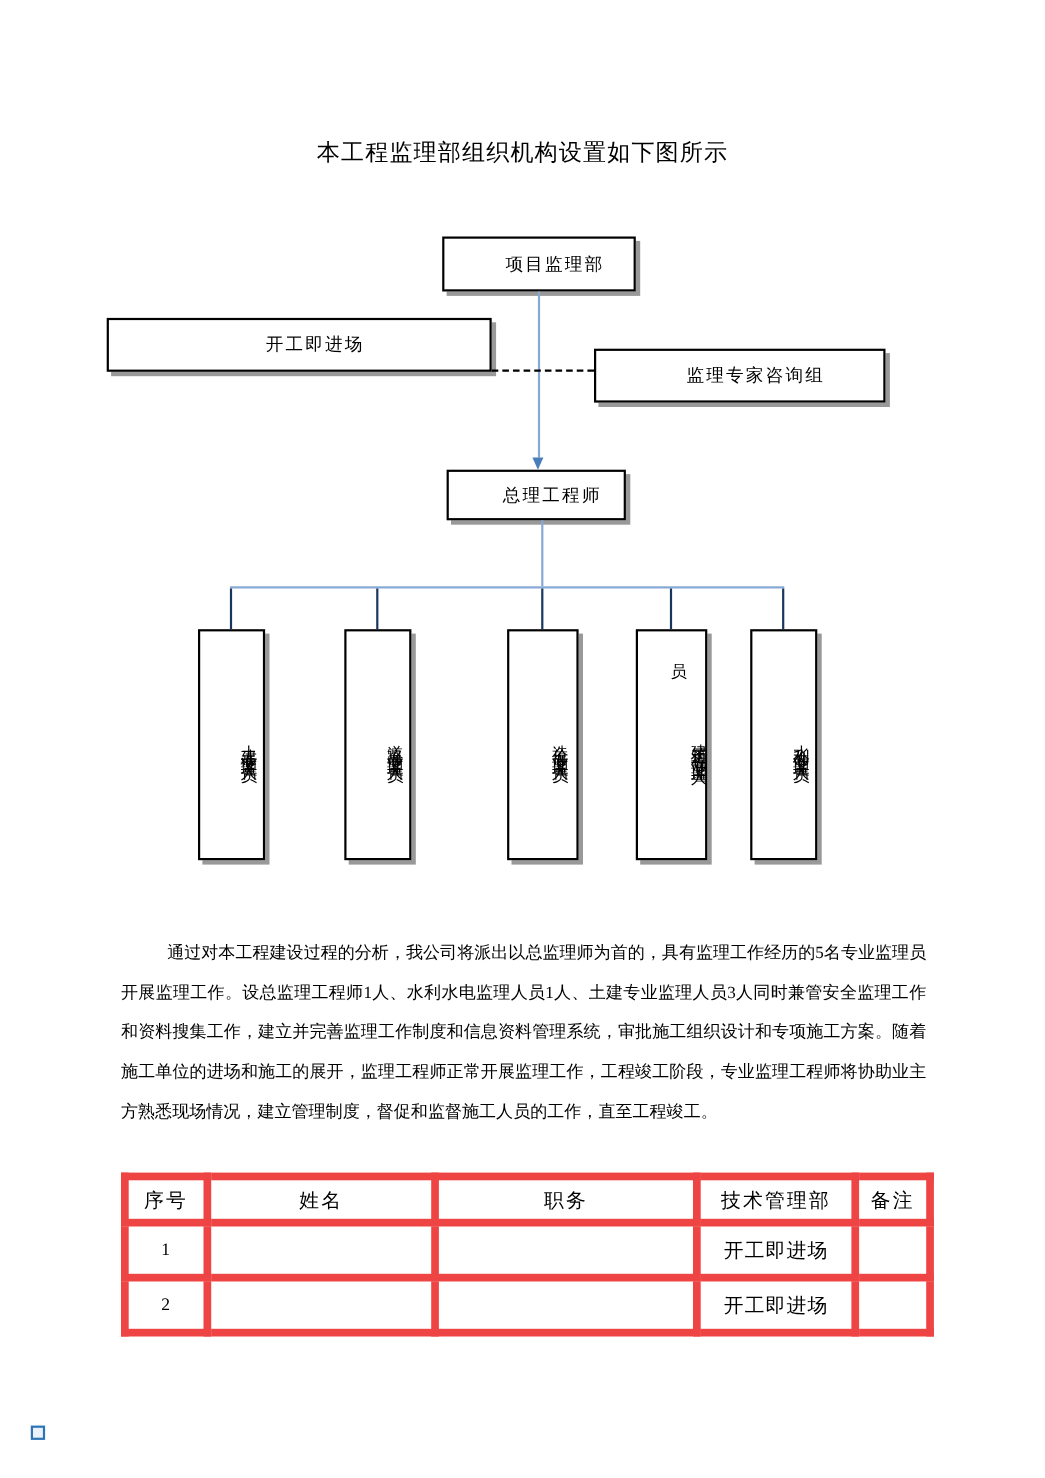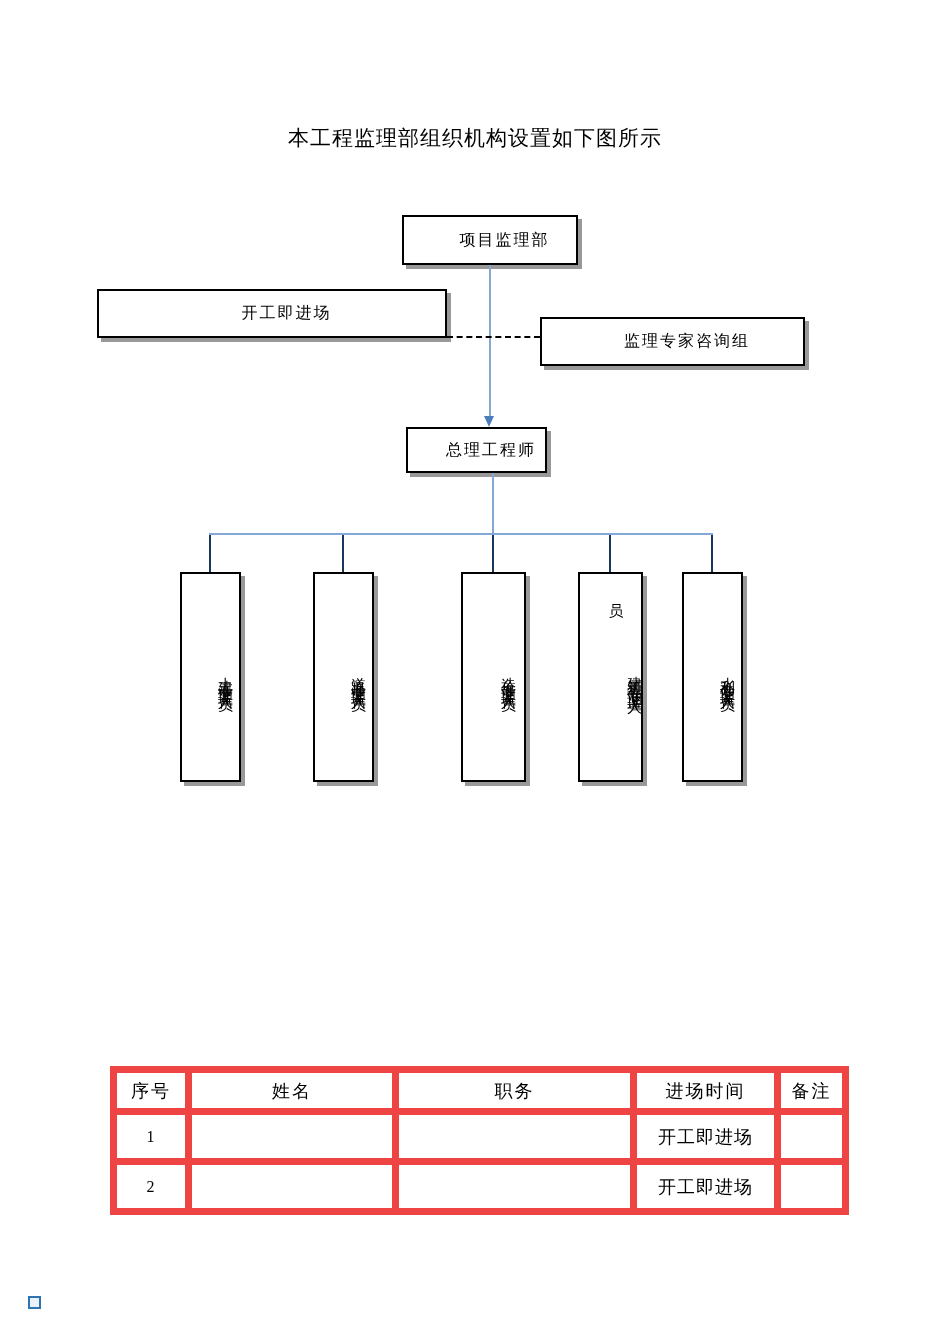--- a/index.html
+++ b/index.html
@@ -77,21 +77,21 @@
       <span>项目监理部</span>
     </div>
 
     <div class="obox" style="left:97px; top:289px; width:350px; height:49px;">
       <span>开工即进场</span>
     </div>
     <div class="obox" style="left:540px; top:289px; width:265px; height:49px;margin-top:28px;">
       <span>监理专家咨询组</span>
     </div>
 
-    <div class="obox" style="left:406px; top:427px; width:141px; height:46px;">
+    <div class="obox" style="left:406px; top:427px; width:163px; height:46px;">
       <span>总理工程师</span>
     </div>
 
     <div class="obox" style="left:180px; top:572px; width:61px; height:210px;">
       <div class="vwrap">
         <span class="vtext tail"></span>
         <span class="vtext main">土建专业监理人员</span>
       </div>
     </div>
     <div class="obox" style="left:313px; top:572px; width:61px; height:210px;">
@@ -124,35 +124,36 @@
     <div class="dashed" style="left:447px; top:336px; width:93px;"></div>
     <div class="line" style="left:492px; top:473px; width:2px; height:60px;"></div>
     <div class="line" style="left:209px; top:533px; width:504px; height:2px;"></div>
     <div class="line dark" style="left:209px; top:535px; width:2px; height:37px;"></div>
     <div class="line dark" style="left:342px; top:535px; width:2px; height:37px;"></div>
     <div class="line dark" style="left:492px; top:535px; width:2px; height:37px;"></div>
     <div class="line dark" style="left:609px; top:535px; width:2px; height:37px;"></div>
     <div class="line dark" style="left:711px; top:535px; width:2px; height:37px;"></div>
   </div>
 
+  <div class="body-para">通过对本工程建设过程的分析，我公司将派出以总监理师为首的，具有监理工作经历的5名专业监理员开展监理工作。设总监理工程师1人、水利水电监理人员1人、土建专业监理人员3人同时兼管安全监理工作和资料搜集工作，建立并完善监理工作制度和信息资料管理系统，审批施工组织设计和专项施工方案。随着施工单位的进场和施工的展开，监理工程师正常开展监理工作，工程竣工阶段，专业监理工程师将协助业主方熟悉现场情况，建立管理制度，督促和监督施工人员的工作，直至工程竣工。</div>
 
   <table class="personnel">
     <colgroup>
       <col style="width:75px">
         <col style="width:207px">
         <col style="width:238px">
         <col style="width:144px">
         <col style="width:68px">
     </colgroup>
     <thead>
       <tr>
         <th>序号</th>
         <th>姓名</th>
         <th>职务</th>
-        <th>进场时间</th>
+        <th>技术管理部</th>
         <th>备注</th>
       </tr>
     </thead>
     <tbody>
       <tr>
         <td class="num">1</td>
         <td></td>
         <td></td>
         <td>开工即进场</td>
         <td></td>

